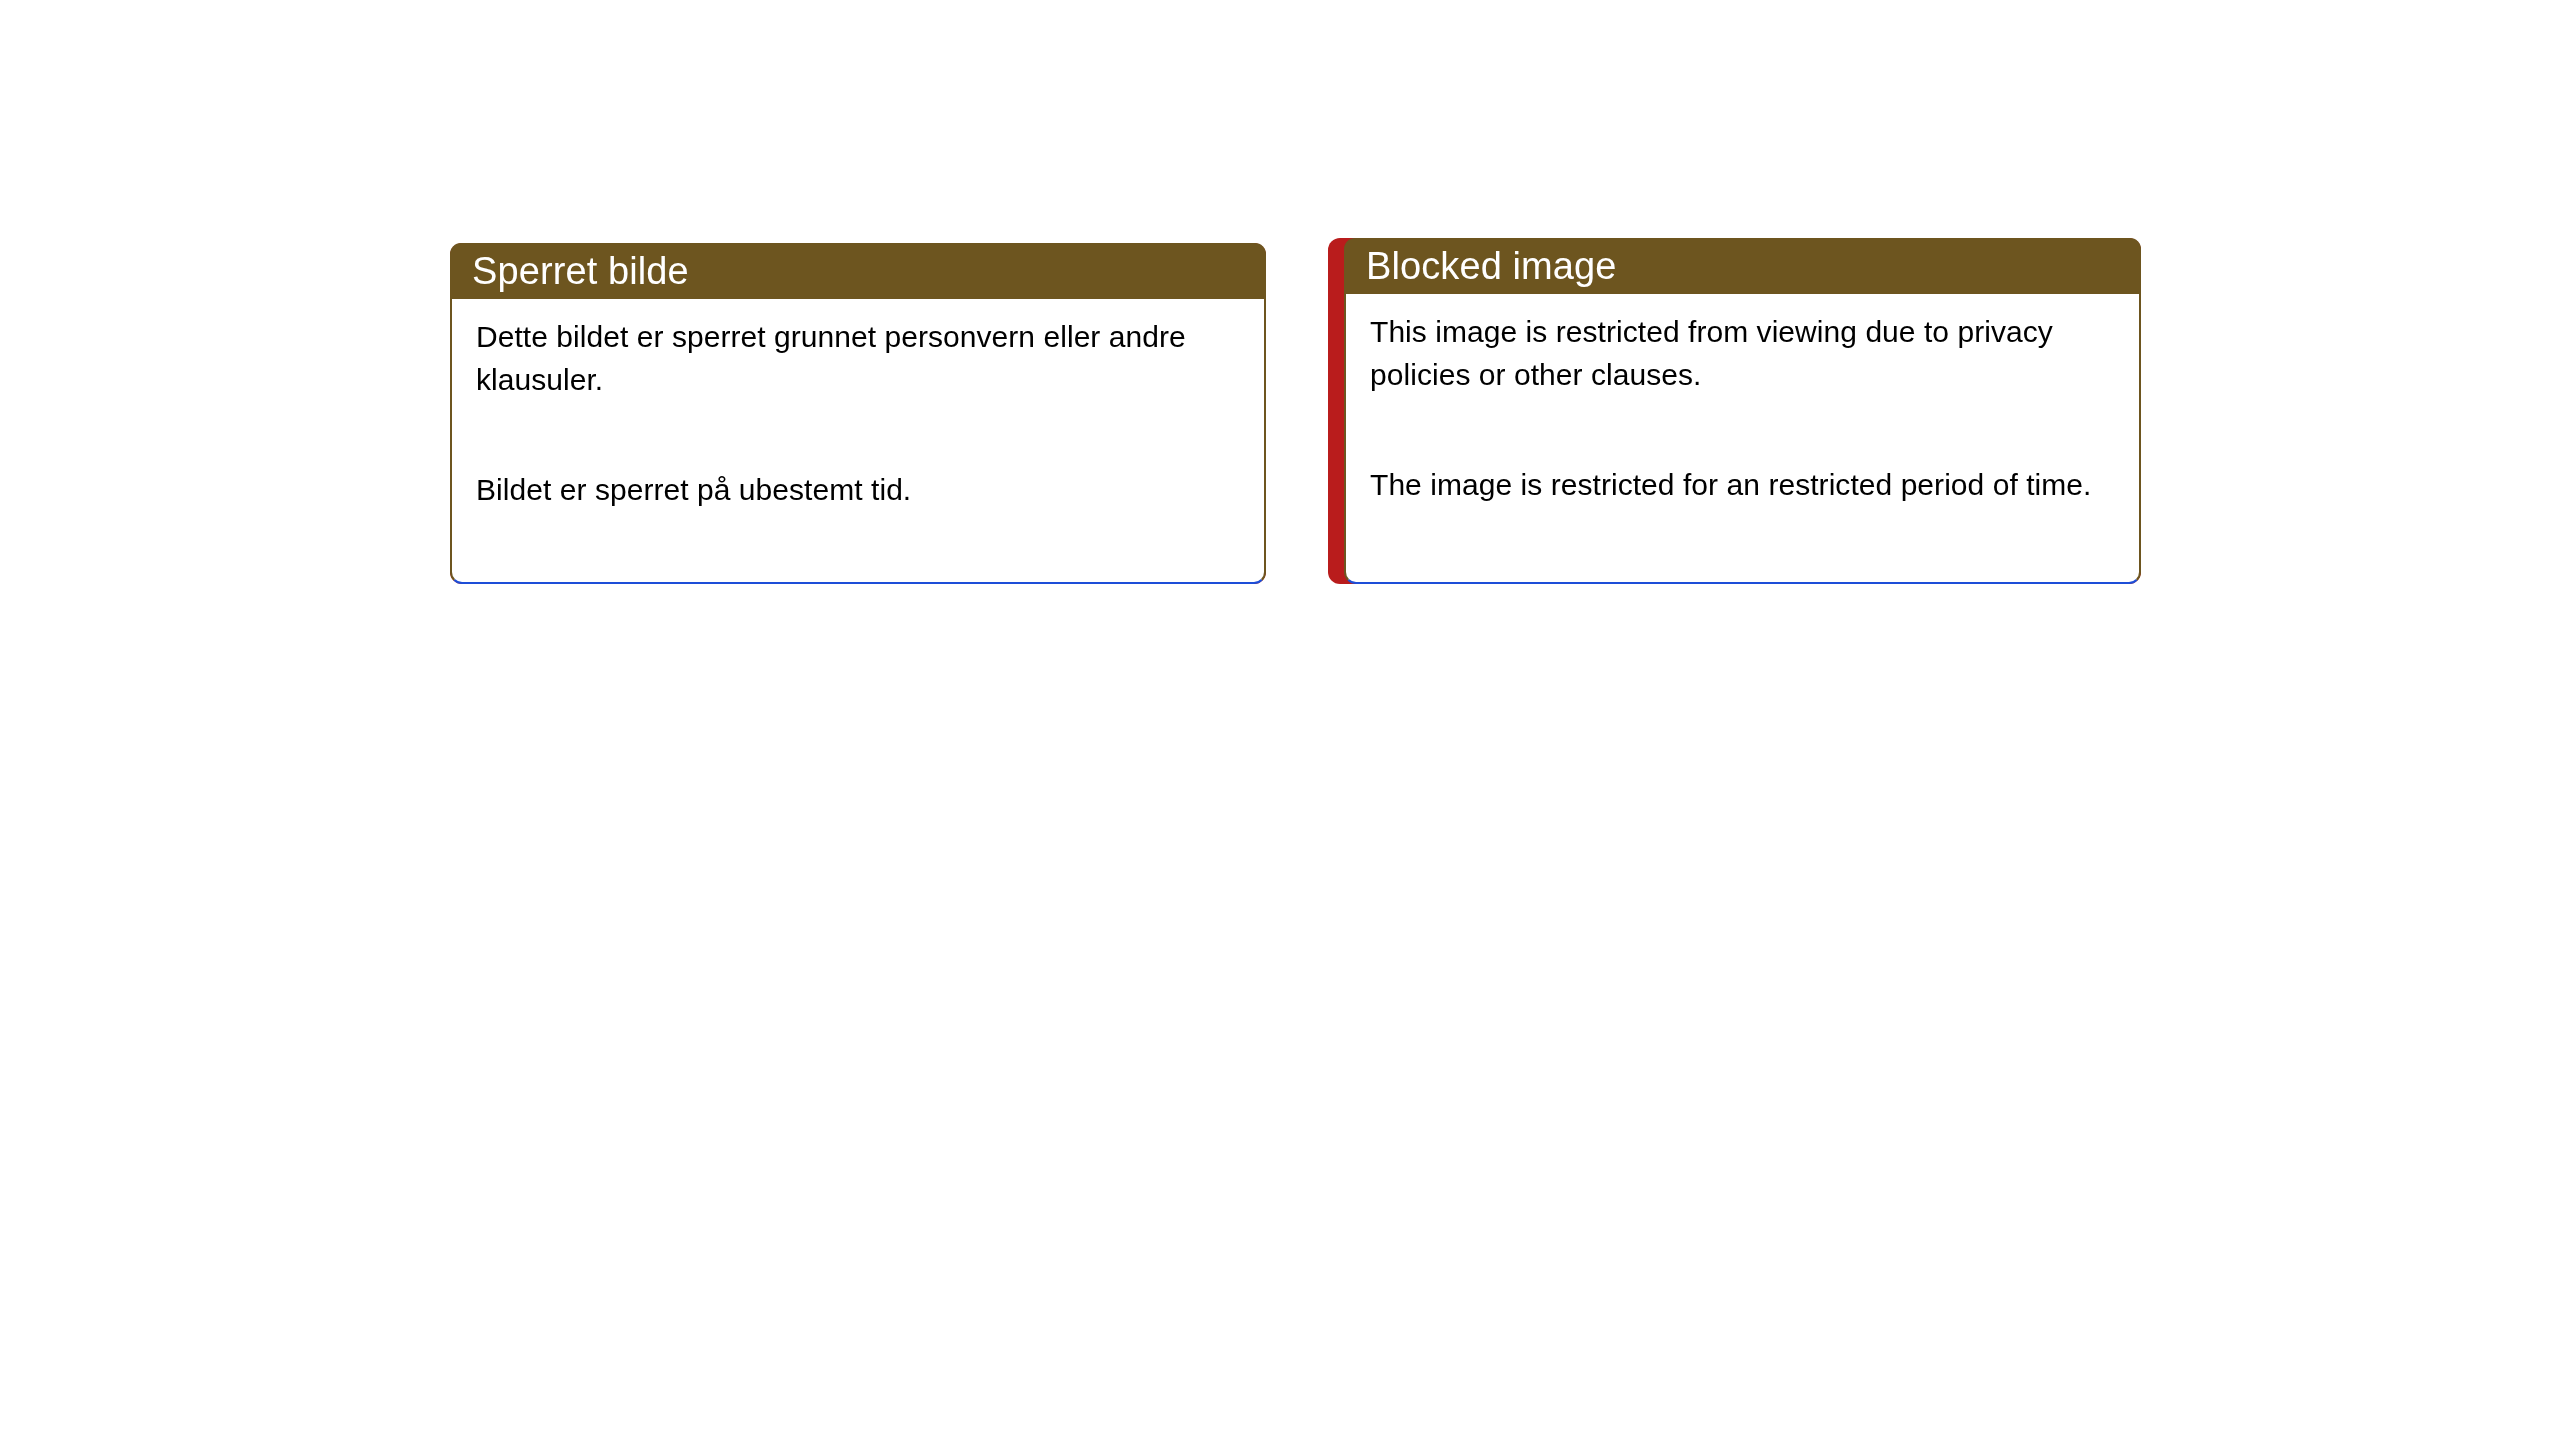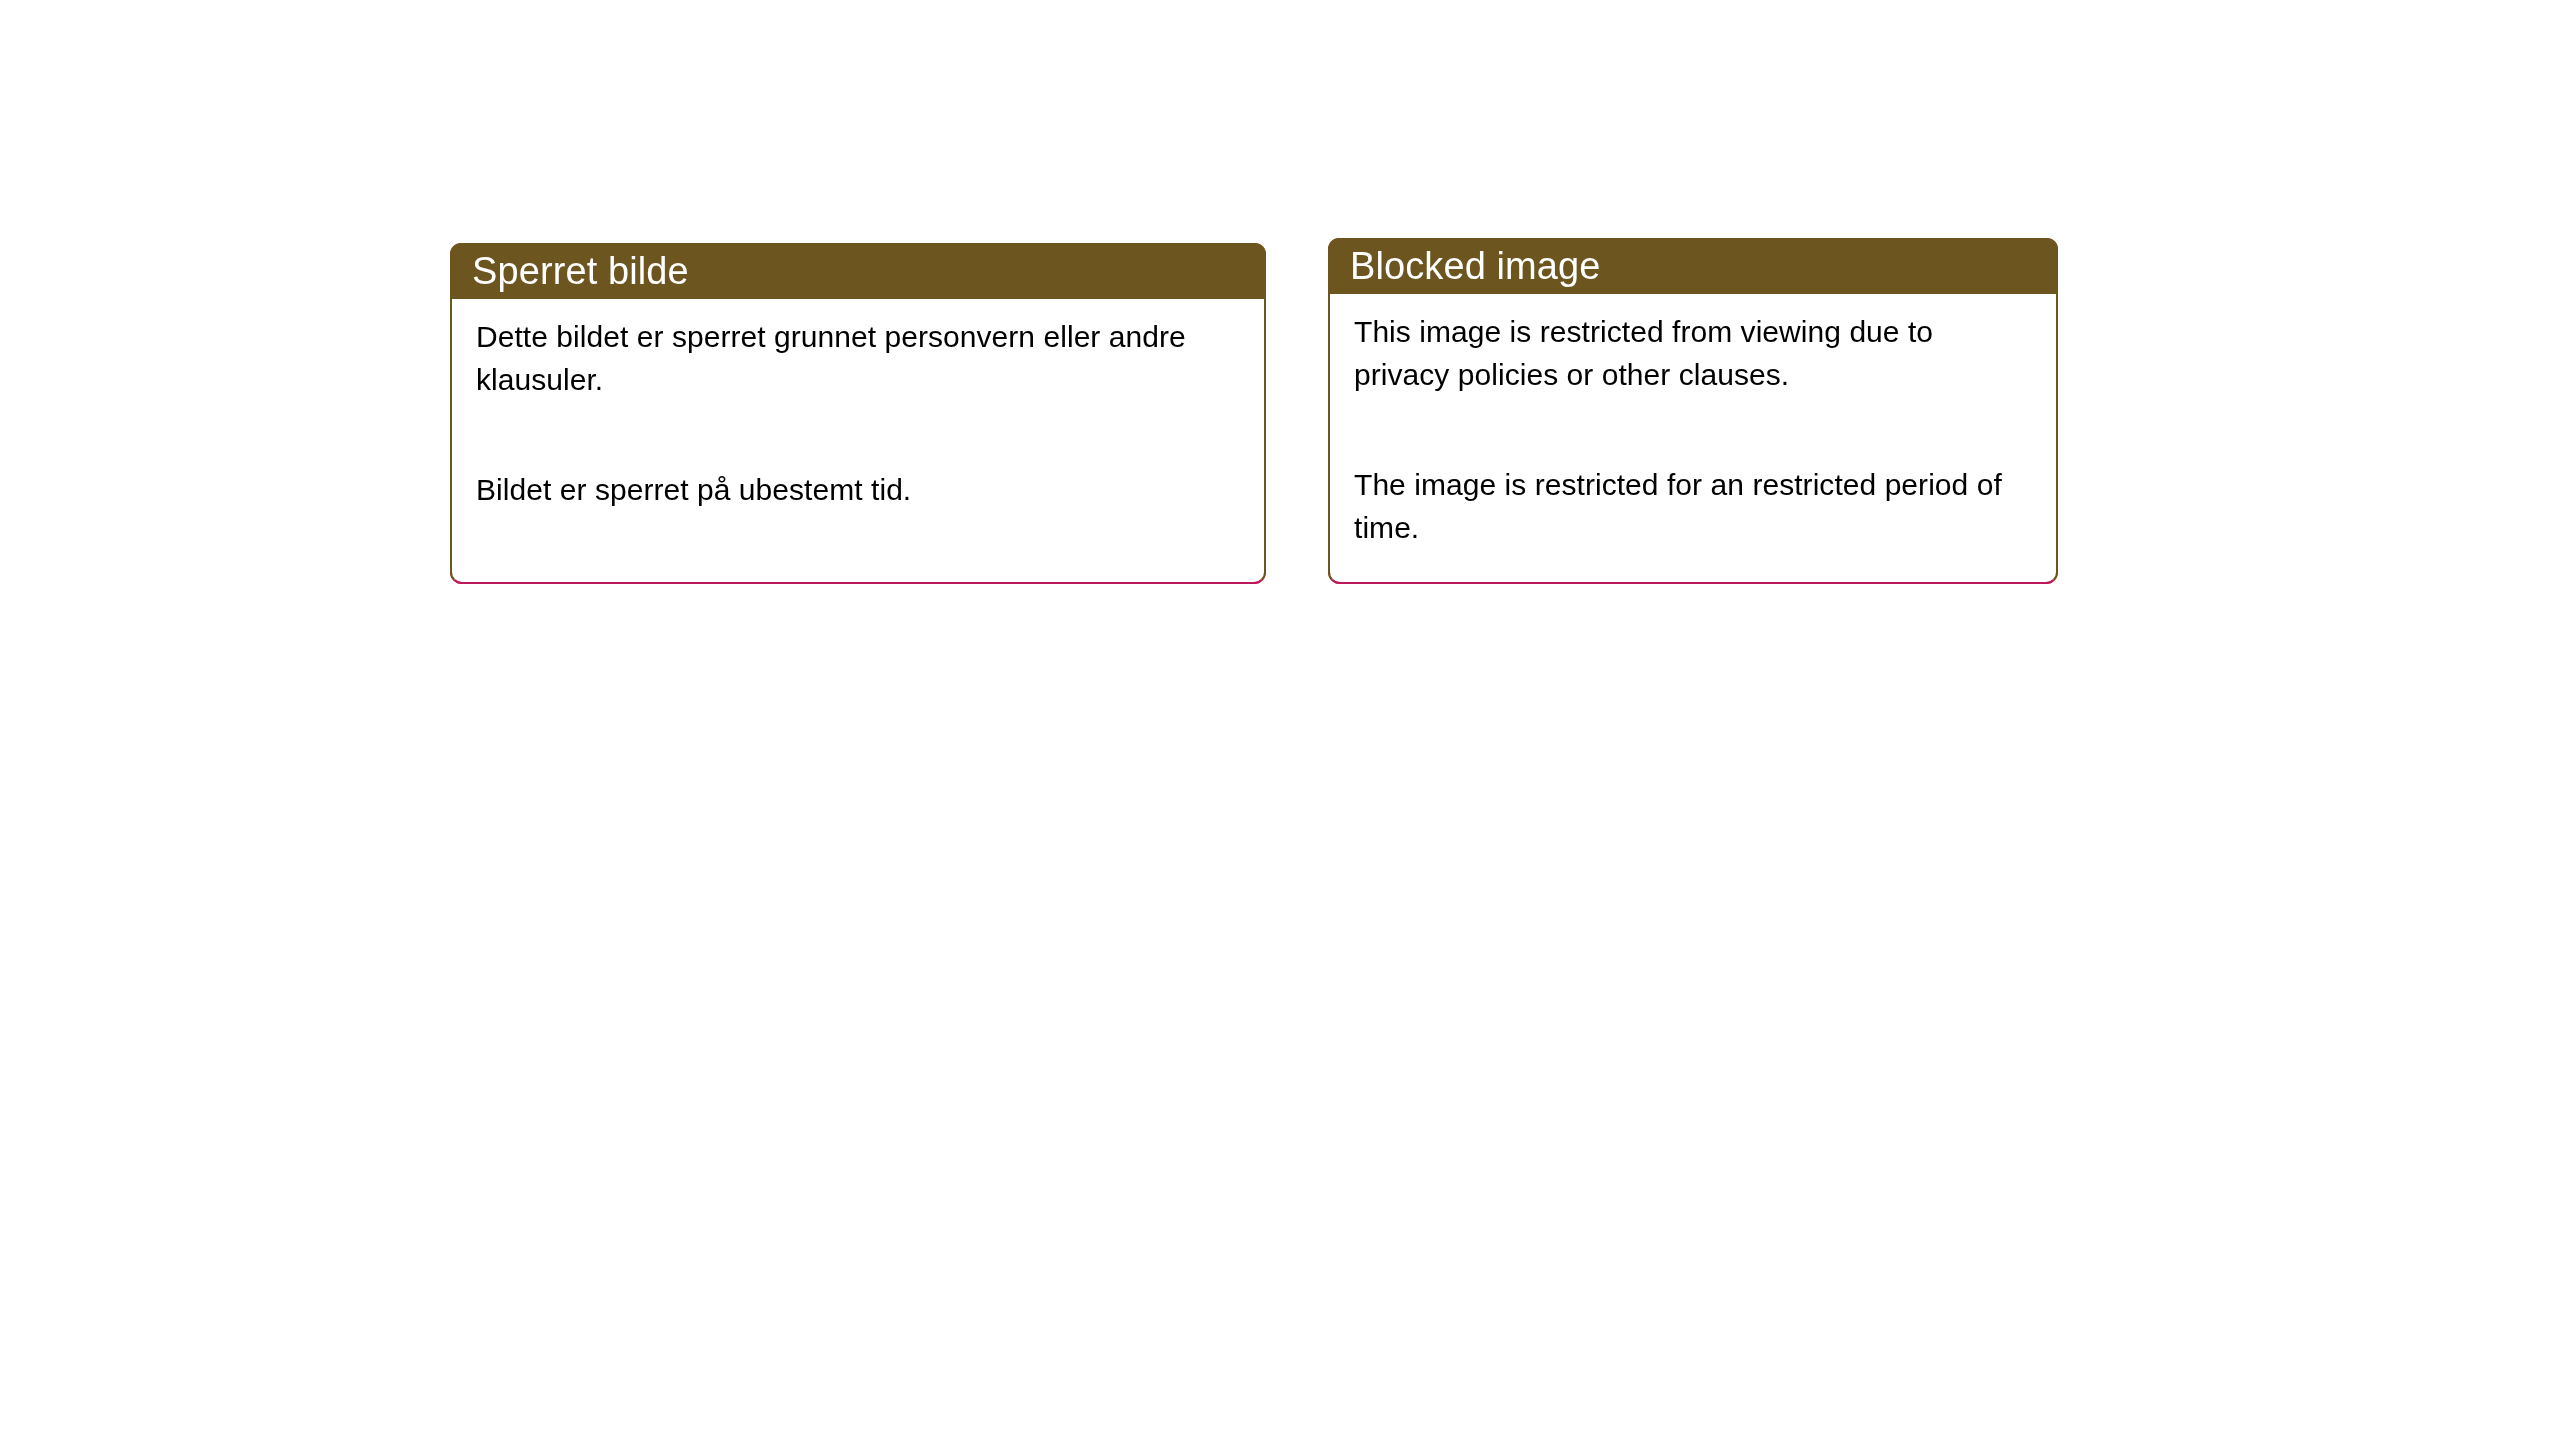--- a/index.html
+++ b/index.html
@@ -46,21 +46,21 @@
     font-weight: 400;
     line-height: 44px;
     letter-spacing: 0.1px;
     white-space: nowrap;
   }
 
   .notice-card .card-body {
     box-sizing: border-box;
     border-left: 2px solid #6d551f;
     border-right: 2px solid #6d551f;
-    border-bottom: 2px solid #be185d;
+    border-bottom: 2px solid #1d4ed8;
     border-radius: 0 0 12px 12px;
     background: #ffffff;
     padding: 16px 24px 18px 24px;
   }
 
   .notice-card .card-paragraph {
     color: #000000;
     font-size: 30px;
     line-height: 43px;
     font-weight: 400;
@@ -80,22 +80,23 @@
     height: 341px;
   }
   #card-no .card-body {
     height: 285px;
   }
 
   
   #card-en {
     left: 1328px;
     top: 238px;
-    width: 730px;
+    width: 813px;
     height: 346px;
+    padding-left: 16px;
   }
   #card-en .card-body {
     height: 290px;
   }
 </style>
 </head>
 <body>
 
 <div class="page">
 

